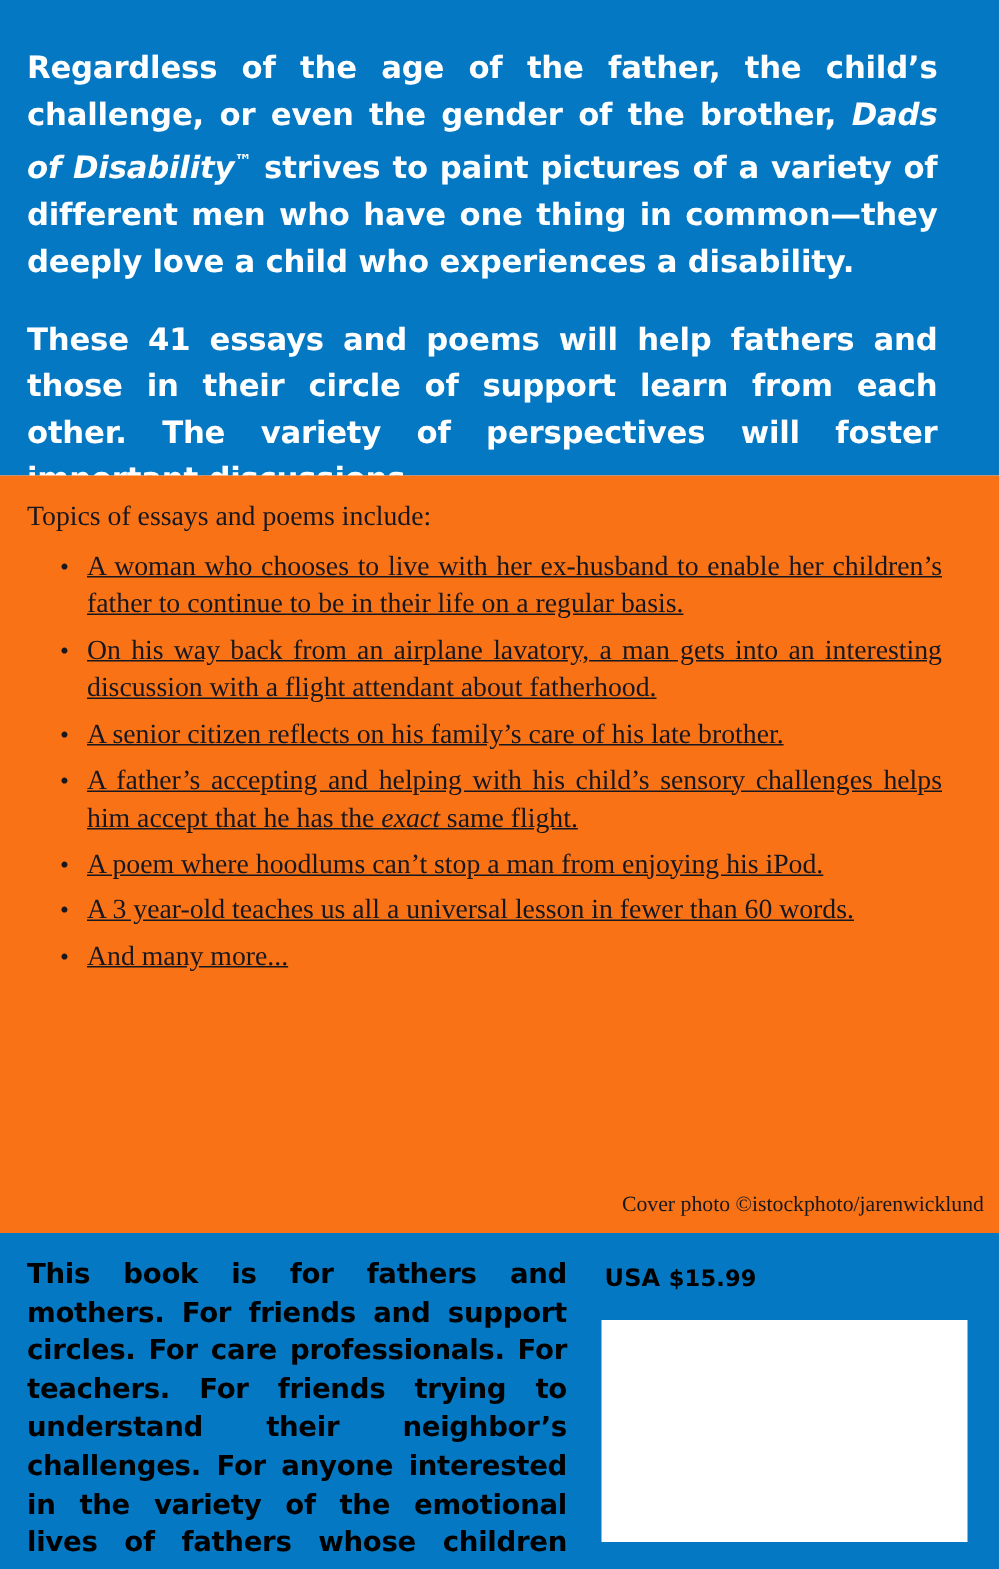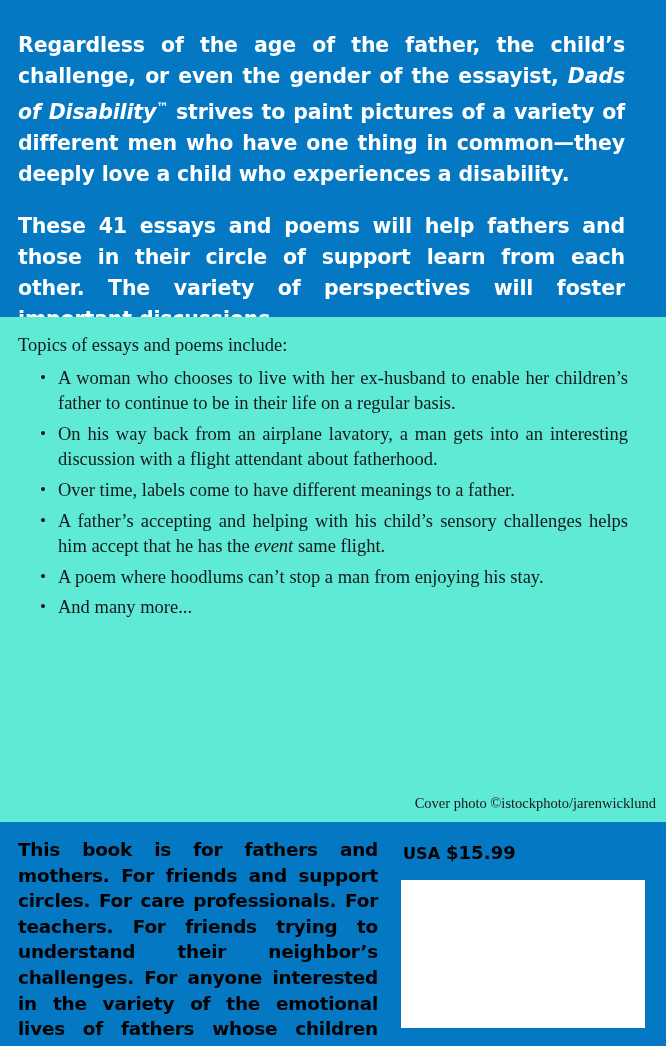--- a/index.html
+++ b/index.html
@@ -51,21 +51,21 @@
     letter-spacing: 0;
   }
 
   
   .white-mid {
     position: absolute;
     left: 0;
     top: 317px;
     width: 666px;
     height: 505px;
-    background: #5eead4;
+    background: #f97316;
     box-sizing: border-box;
     padding: 16px 38px 0 18px;
     font-family: "Liberation Serif", "DejaVu Serif", serif;
     color: #1a1a22;
   }
   .topics-lead {
     font-size: 18.5px;
     line-height: 24px;
     margin: 0 0 9px 0;
     color: #17171f;
@@ -77,20 +77,21 @@
   }
   ul.topics li {
     position: relative;
     font-size: 18.5px;
     line-height: 25.4px;
     text-align: justify;
     text-justify: inter-word;
     margin: 0 0 5.2px 0;
     padding-left: 18px;
     color: #17171f;
+    text-decoration: underline;
   }
   ul.topics li::before {
     content: "\2022";
     position: absolute;
     left: 0;
     top: -1px;
     font-size: 17px;
     color: #17171f;
   }
   ul.topics li i { font-style: italic; }
@@ -132,48 +133,49 @@
   .price {
     position: absolute;
     left: 403px;
     top: 20px;
     color: #000000;
     font-family: "DejaVu Sans", sans-serif;
     font-weight: bold;
     font-size: 16px;
     letter-spacing: 0.1px;
   }
-  .price .amt { font-size: 18px; }
+  .price .amt { font-size: 15px; }
   .barcode-box {
     position: absolute;
     left: 401px;
     top: 58px;
     width: 244px;
     height: 148px;
     background: #ffffff;
   }
 </style>
 </head>
 <body>
 
 <div id="page">
 
   <div class="blue-top">
-    <p class="blue-para"><span>Regardless of the age of the father, the child’s challenge, or even the gender of the essayist, </span><i>Dads of Disability</i><i class="tm">™</i><span> strives to paint pictures of a variety of different men who have one thing in common—they deeply love a child who experiences a disability.</span></p>
+    <p class="blue-para"><span>Regardless of the age of the father, the child’s challenge, or even the gender of the brother, </span><i>Dads of Disability</i><i class="tm">™</i><span> strives to paint pictures of a variety of different men who have one thing in common—they deeply love a child who experiences a disability.</span></p>
     <p class="blue-para second">These 41 essays and poems will help fathers and those in their circle of support learn from each other. The variety of perspectives will foster important discussions.</p>
   </div>
 
   <div class="white-mid">
     <p class="topics-lead">Topics of essays and poems include:</p>
     <ul class="topics">
       <li><span>A woman who chooses to live with her ex-husband to enable her children’s father to continue to be in their life on a regular basis.</span><i></i><span></span></li>
       <li><span>On his way back from an airplane lavatory, a man gets into an interesting discussion with a flight attendant about fatherhood.</span><i></i><span></span></li>
-      <li><span>Over time, labels come to have different meanings to a father.</span><i></i><span></span></li>
-      <li><span>A father’s accepting and helping with his child’s sensory challenges helps him accept that he has the </span><i>event</i><span> same flight.</span></li>
-      <li><span>A poem where hoodlums can’t stop a man from enjoying his stay.</span><i></i><span></span></li>
+      <li><span>A senior citizen reflects on his family’s care of his late brother.</span><i></i><span></span></li>
+      <li><span>A father’s accepting and helping with his child’s sensory challenges helps him accept that he has the </span><i>exact</i><span> same flight.</span></li>
+      <li><span>A poem where hoodlums can’t stop a man from enjoying his iPod.</span><i></i><span></span></li>
+      <li><span>A 3 year-old teaches us all a universal lesson in fewer than 60 words.</span><i></i><span></span></li>
       <li><span>And many more...</span><i></i><span></span></li>
     </ul>
     <div class="photo-credit">Cover photo ©istockphoto/jarenwicklund</div>
   </div>
 
   <div class="blue-bottom">
     <p class="audience">This book is for fathers and mothers. For friends and support circles. For care professionals. For teachers. For friends trying to understand their neighbor’s challenges. For anyone interested in the variety of the emotional lives of fathers whose children experience a disability.</p>
     <div class="price"><span>USA</span> <span class="amt">$15.99</span></div>
     <div class="barcode-box"></div>
   </div>

